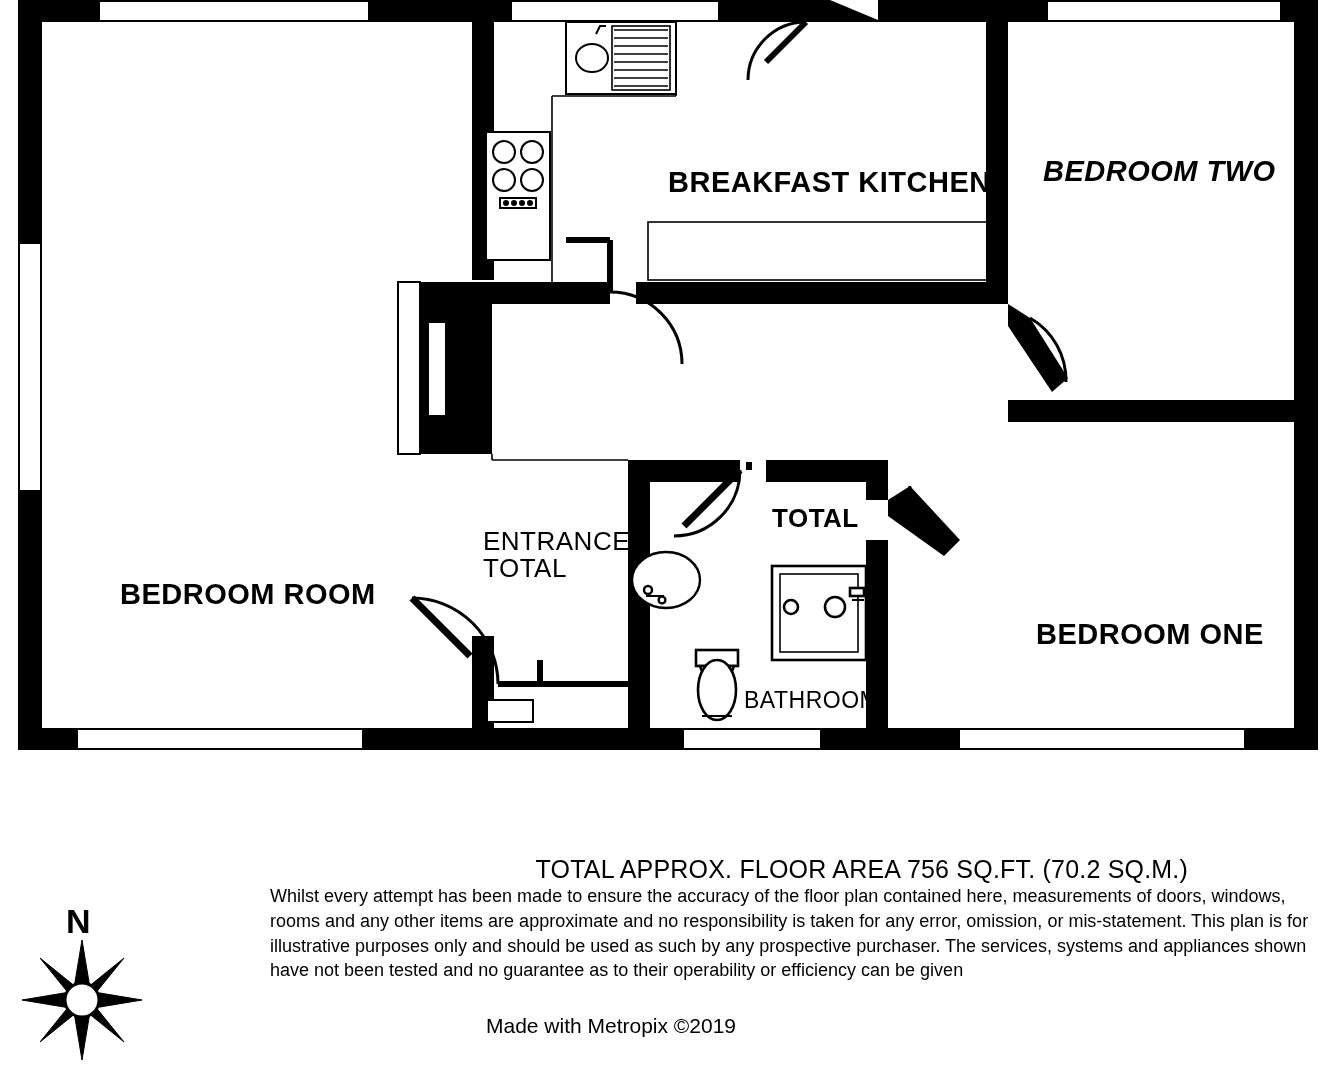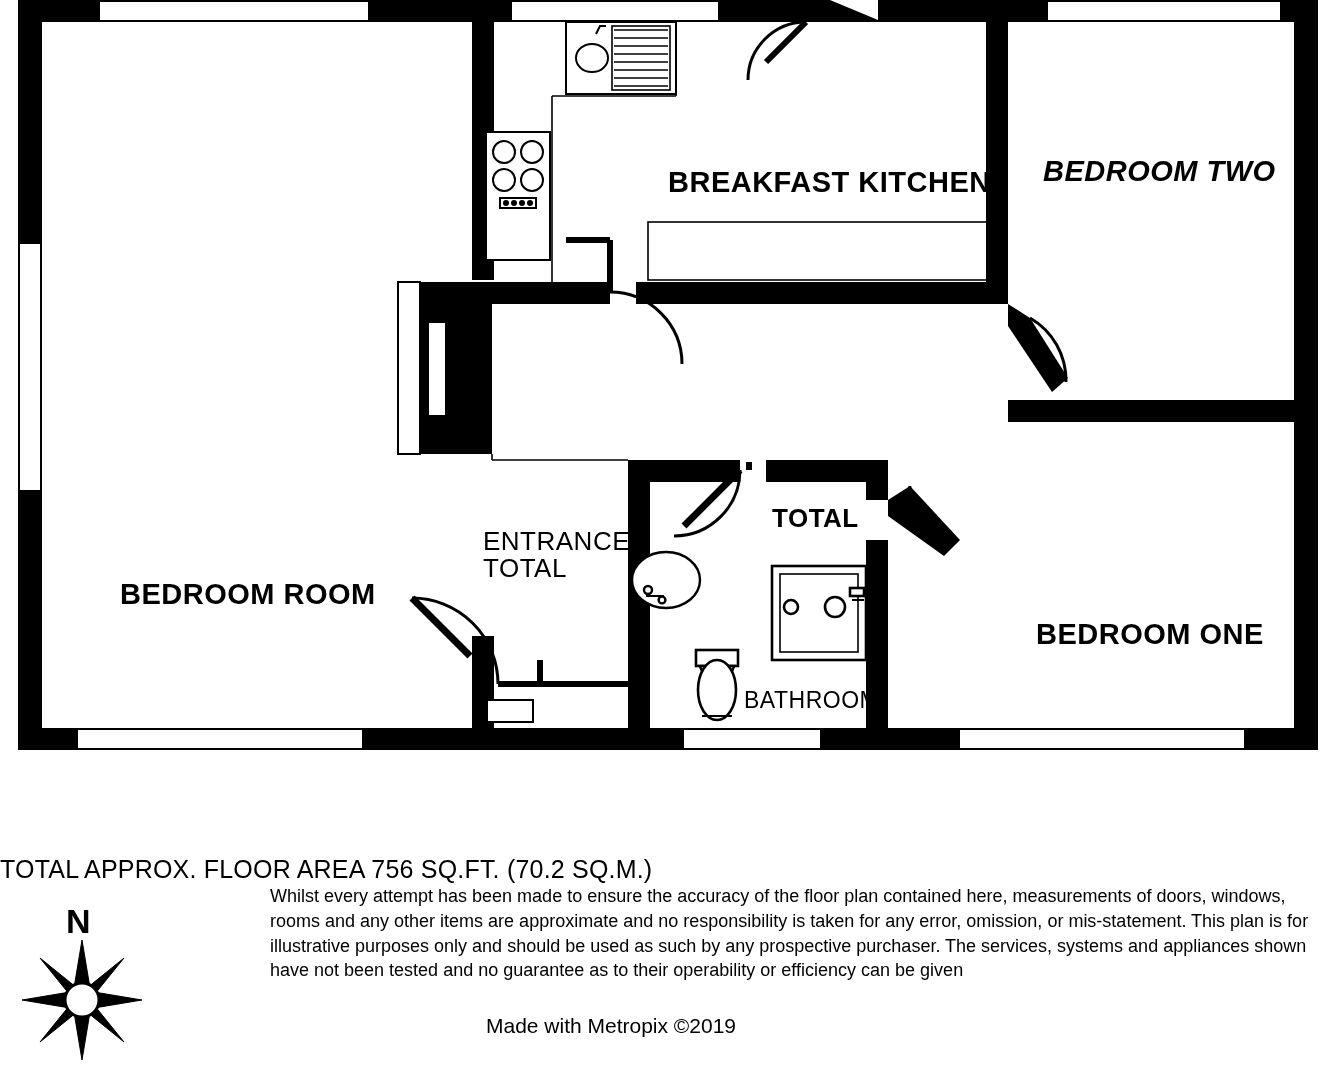--- a/index.html
+++ b/index.html
@@ -5,21 +5,21 @@
   html,body{margin:0;padding:0;background:#ffffff;}
   body{width:1339px;height:1080px;position:relative;overflow:hidden;
        font-family:"Liberation Sans", sans-serif;color:#000;}
   #plan{position:absolute;left:0;top:0;width:1339px;height:1080px;}
   .lbl{position:absolute;font-family:"Liberation Sans", sans-serif;color:#000;
        white-space:nowrap;letter-spacing:0.5px;}
   .room{font-size:29px;font-weight:bold;}
   .hall{font-size:26px;font-weight:normal;line-height:1.05;text-align:left;}
   .bath{font-size:23px;font-weight:normal;text-align:center;}
   .cpbd{font-size:26px;font-weight:bold;}
-  .total{position:absolute;left:0;top:855px;width:1188px;text-align:left;
+  .total{position:absolute;left:0;top:855px;width:1188px;text-align:right;
          font-size:25px;letter-spacing:0.2px;}
   .disc{position:absolute;left:270px;top:884px;width:1060px;text-align:left;
         font-size:18px;line-height:1.38;}
   .made{position:absolute;left:0;top:1014px;width:1222px;text-align:center;font-size:21px;}
 </style>
 </head>
 <body>
 
 <svg id="plan" viewBox="0 0 1339 1080">
 

